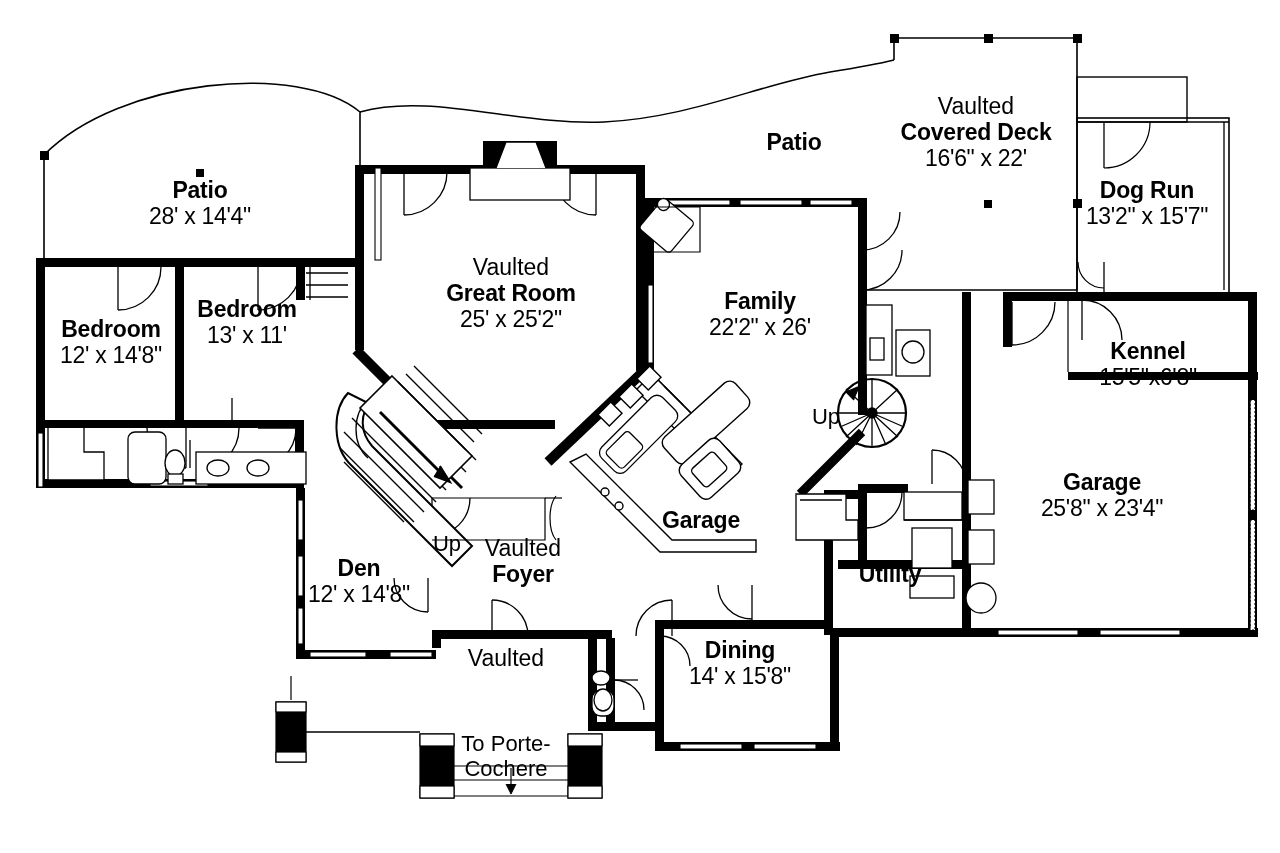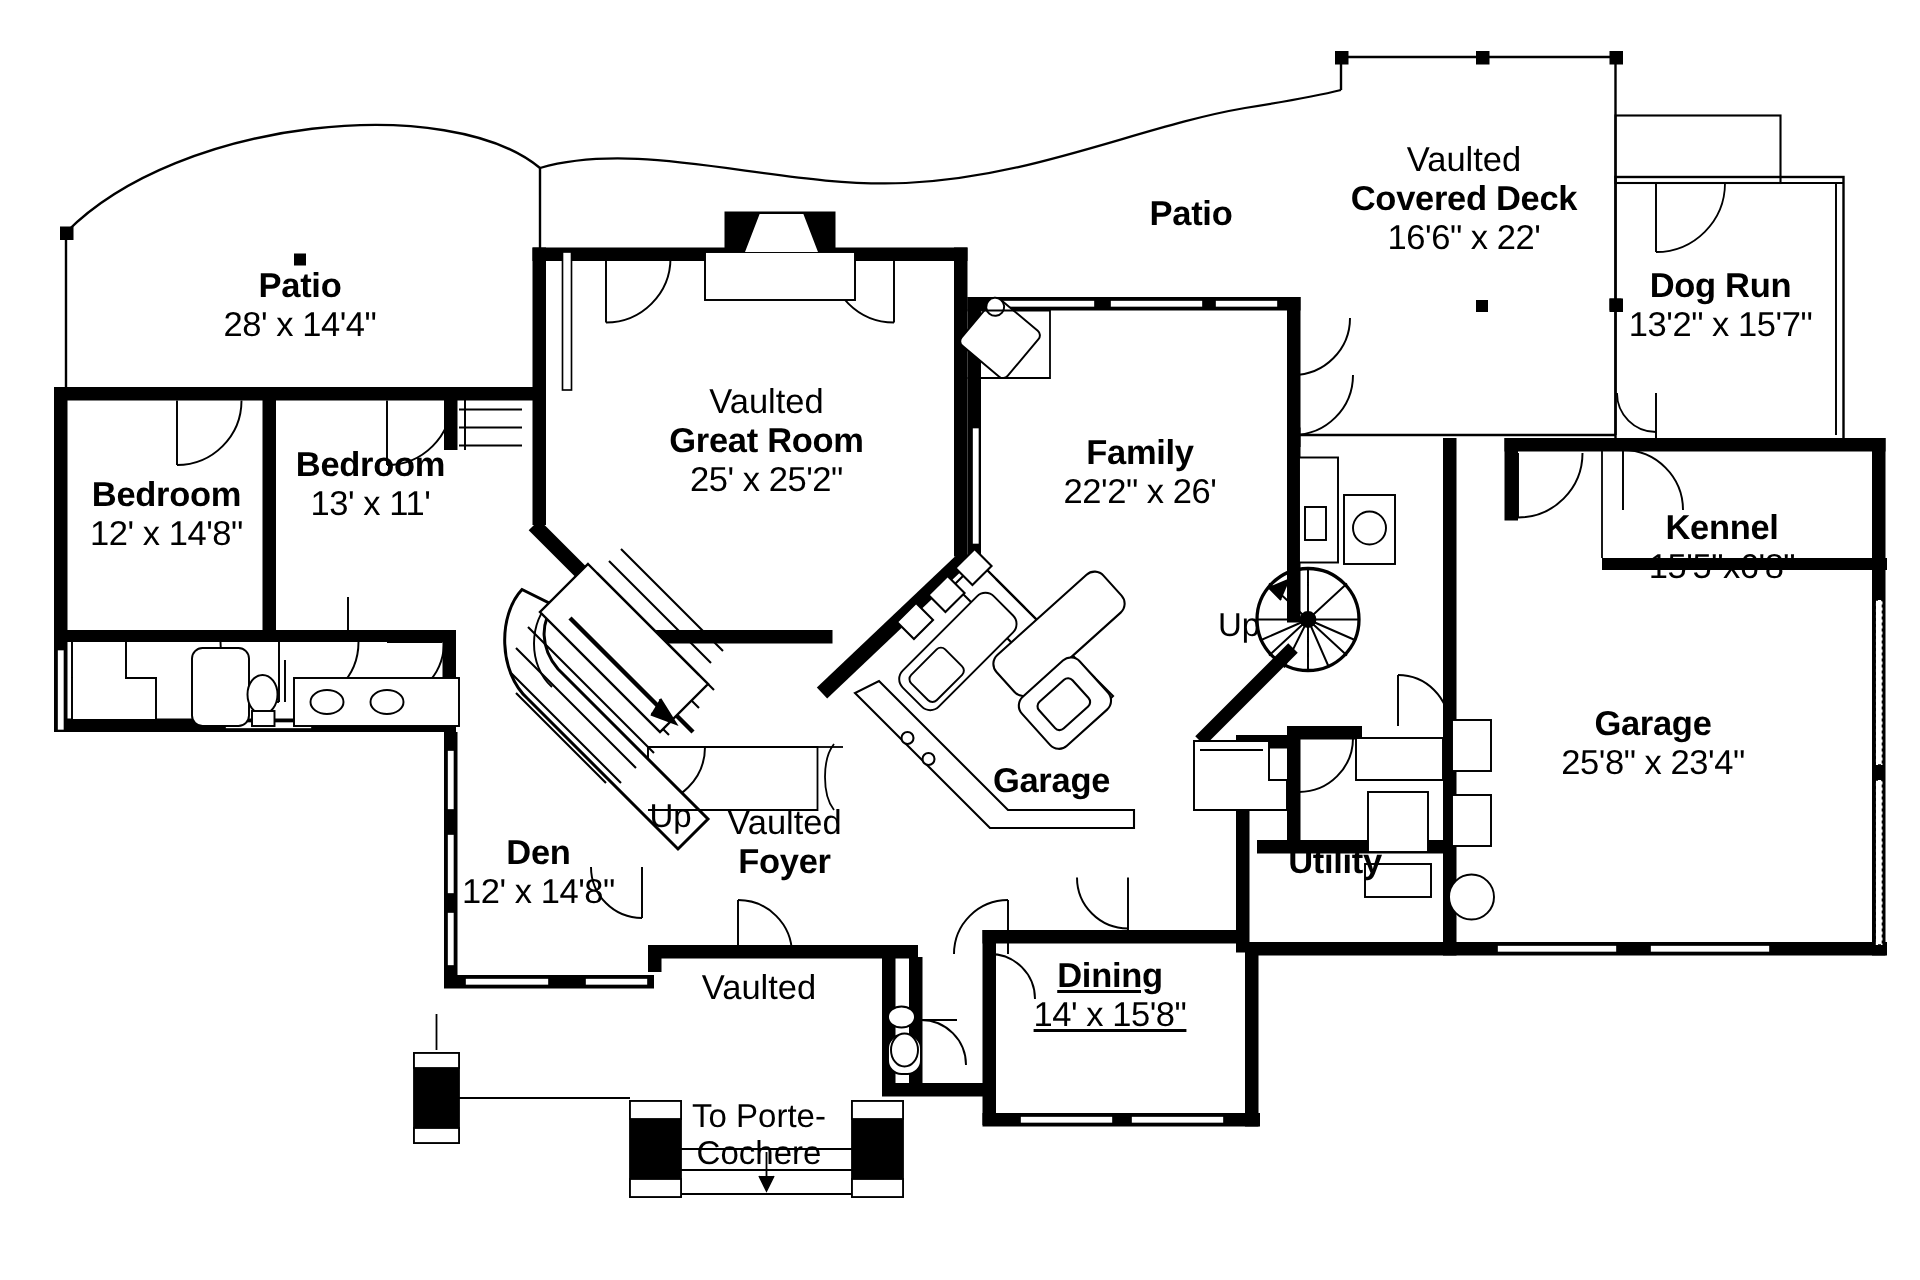--- a/index.html
+++ b/index.html
@@ -396,21 +396,21 @@
 
   <div class="lbl ctr" style="left:523px;top:536px;">
     <div class="d">Vaulted</div>
     <div class="n">Foyer</div>
   </div>
 
   <div class="lbl ctr" style="left:890px;top:562px;text-align:right;">
     <div class="n">Utility</div>
   </div>
 
-  <div class="lbl ctr" style="left:740px;top:638px;text-decoration:underline;">
+  <div class="lbl ctr" style="left:740px;top:638px;">
     <div class="n">Dining</div>
     <div class="v">14' x 15'8"</div>
   </div>
 
   <div class="lbl ctr" style="left:506px;top:646px;">
     <div class="d">Vaulted</div>
   </div>
 
   <div class="lbl ctr up" style="left:447px;top:532px;">
     <div>Up</div>

